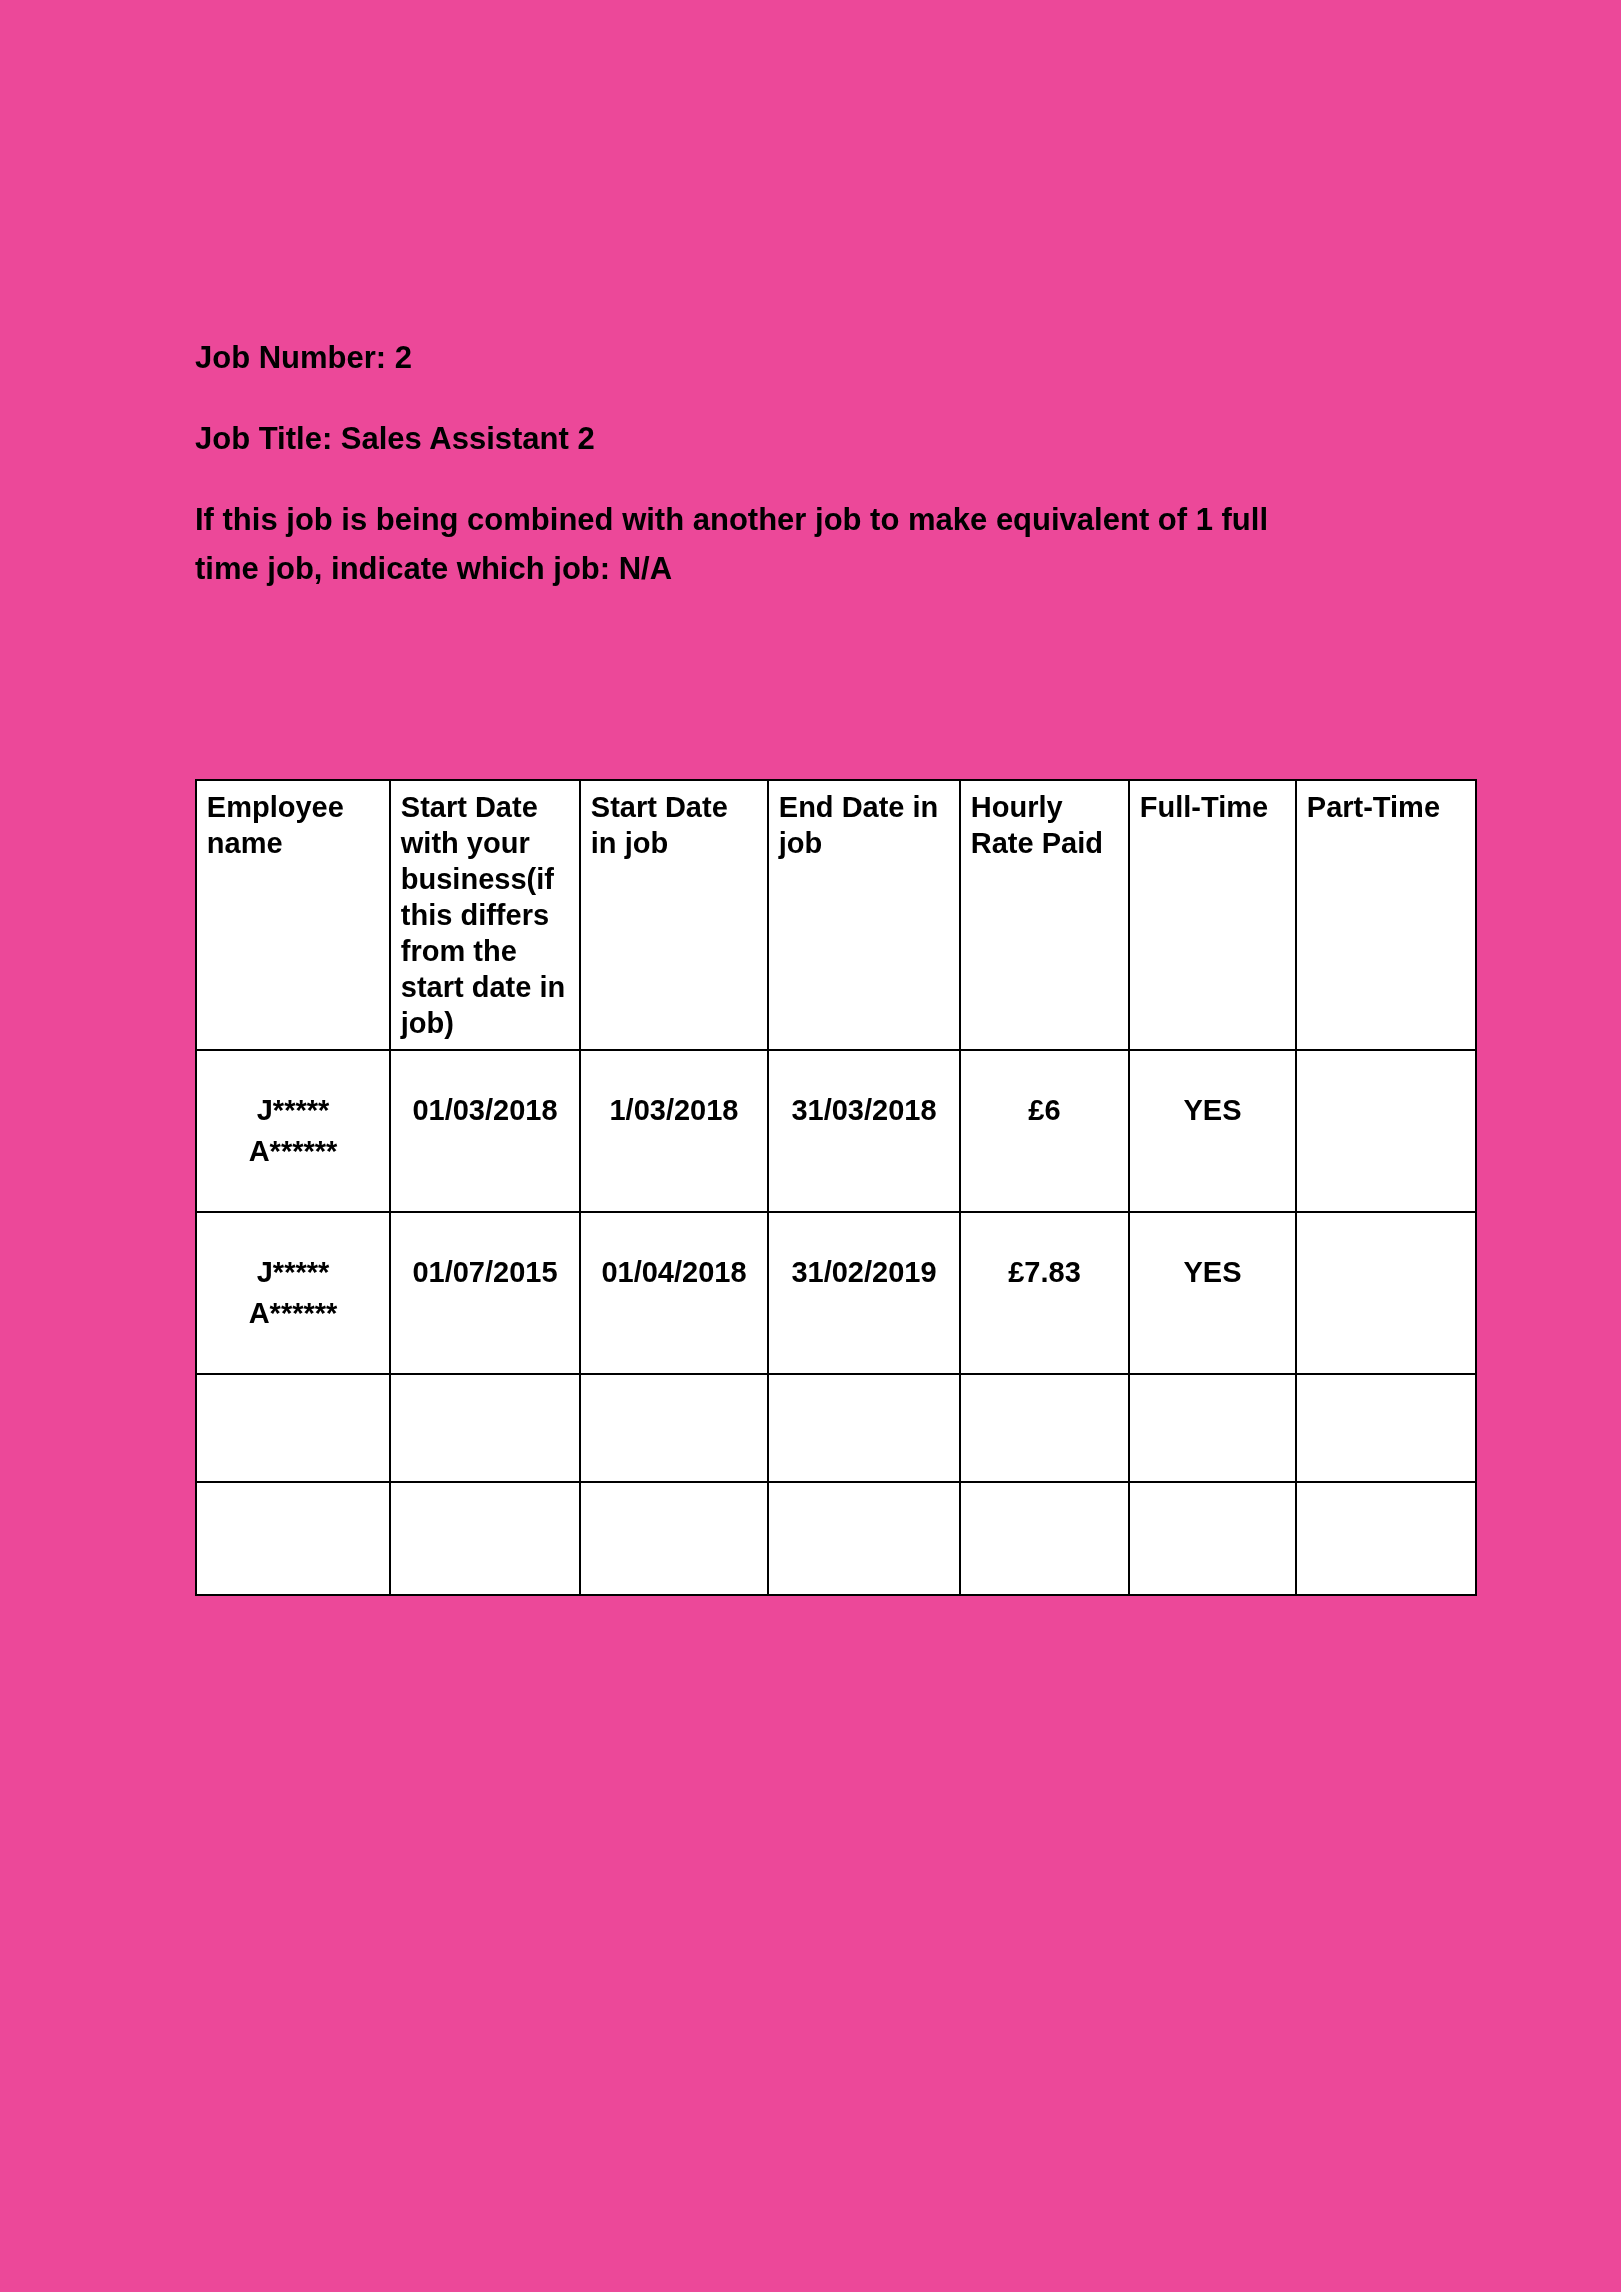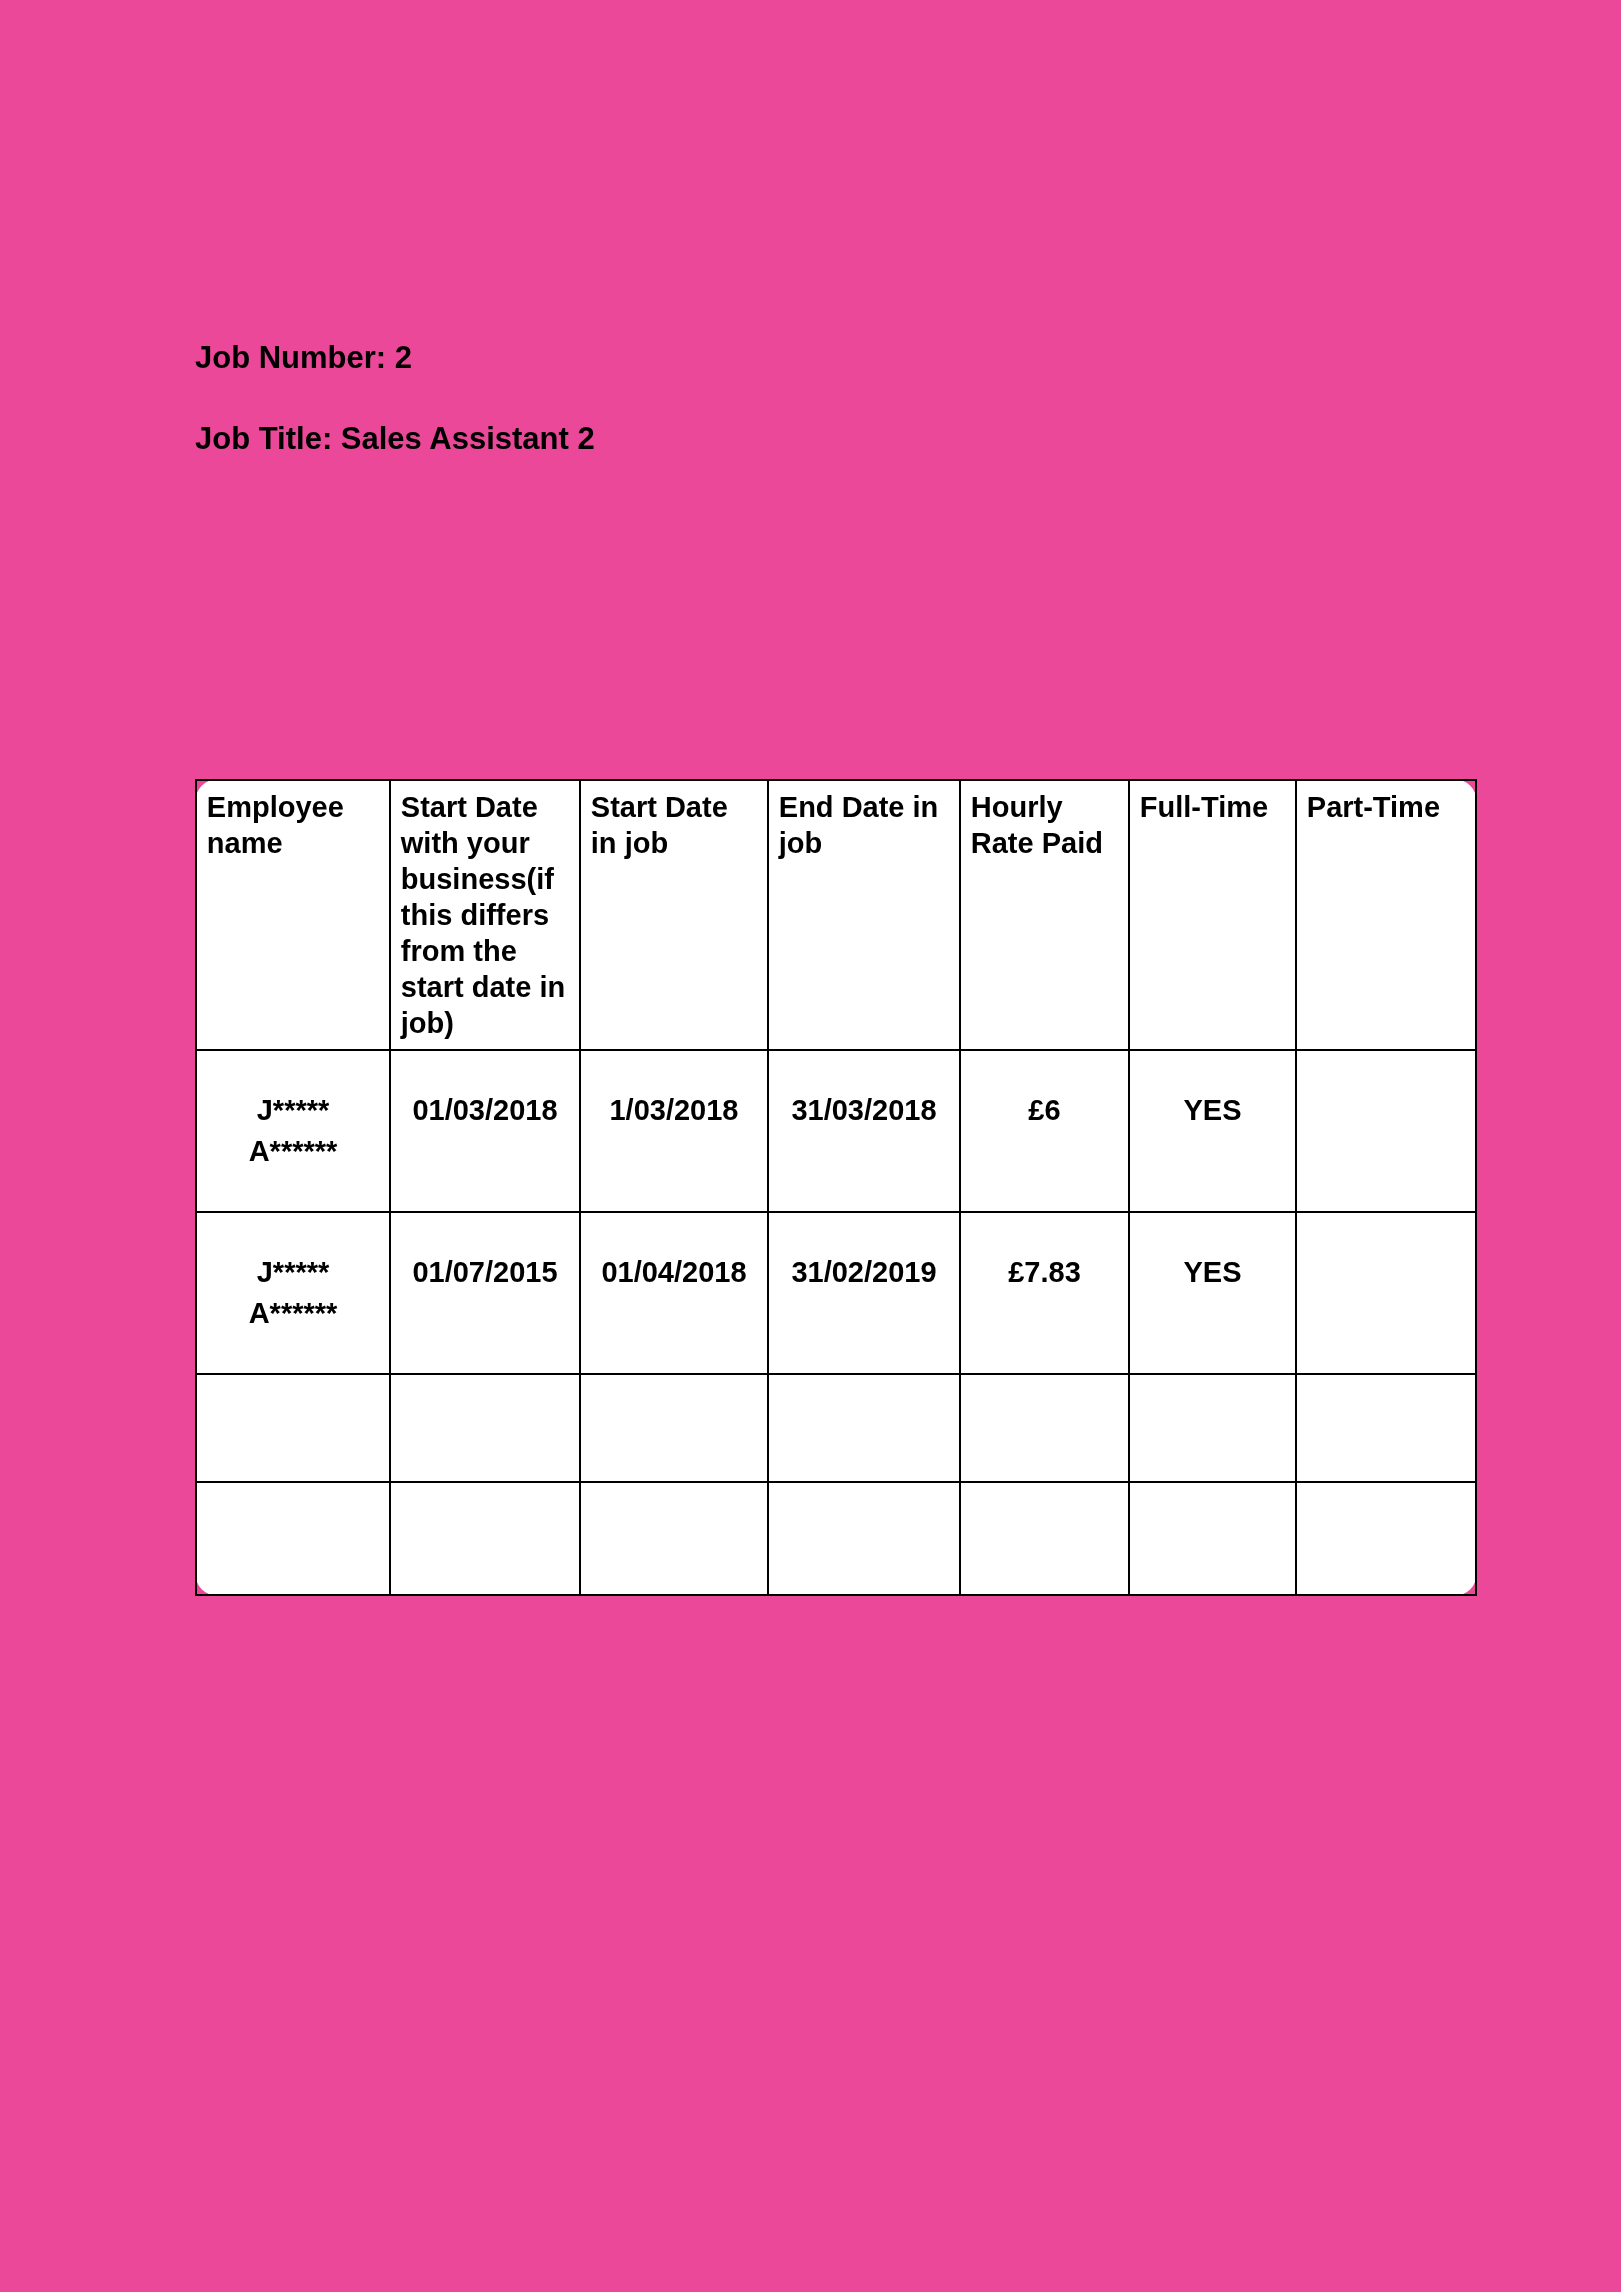--- a/index.html
+++ b/index.html
@@ -33,21 +33,20 @@
   .table-wrap {
     position: absolute;
     left: 195px;
     top: 779px;
   }
   table.emp-table {
     border-collapse: collapse;
     table-layout: fixed;
     width: 1280px;
     background: #ffffff;
-    border-radius: 23px;
   }
   table.emp-table col.c1 { width: 194px; }
   table.emp-table col.c2 { width: 190px; }
   table.emp-table col.c3 { width: 188px; }
   table.emp-table col.c4 { width: 192px; }
   table.emp-table col.c5 { width: 169px; }
   table.emp-table col.c6 { width: 167px; }
   table.emp-table col.c7 { width: 180px; }
   table.emp-table th,
   table.emp-table td {
@@ -75,20 +74,22 @@
   tr.data-row-short2 td { height: 113px; }
 </style>
 </head>
 <body>
 
 <div class="page">
 
   <div class="doc-text">
     <p>Job Number: 2</p>
     <p>Job Title: Sales Assistant 2</p>
+    <p>If this job is being combined with another job to make equivalent of 1 full
+time job, indicate which job: N/A</p>
   </div>
 
   <div class="table-wrap">
     <table class="emp-table">
       <colgroup>
         <col class="c1">
           <col class="c2">
           <col class="c3">
           <col class="c4">
         <col class="c5">

